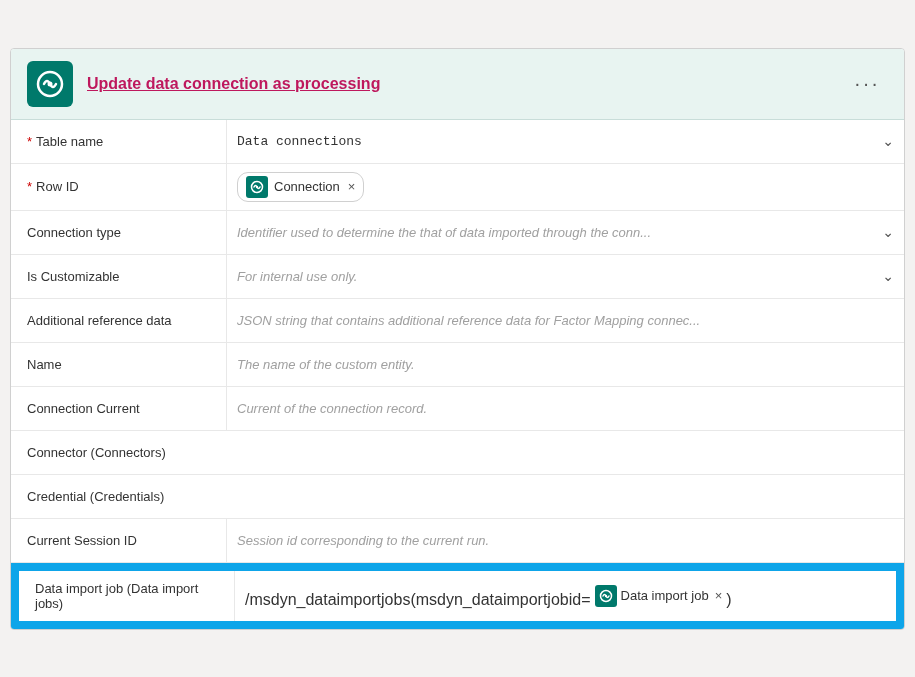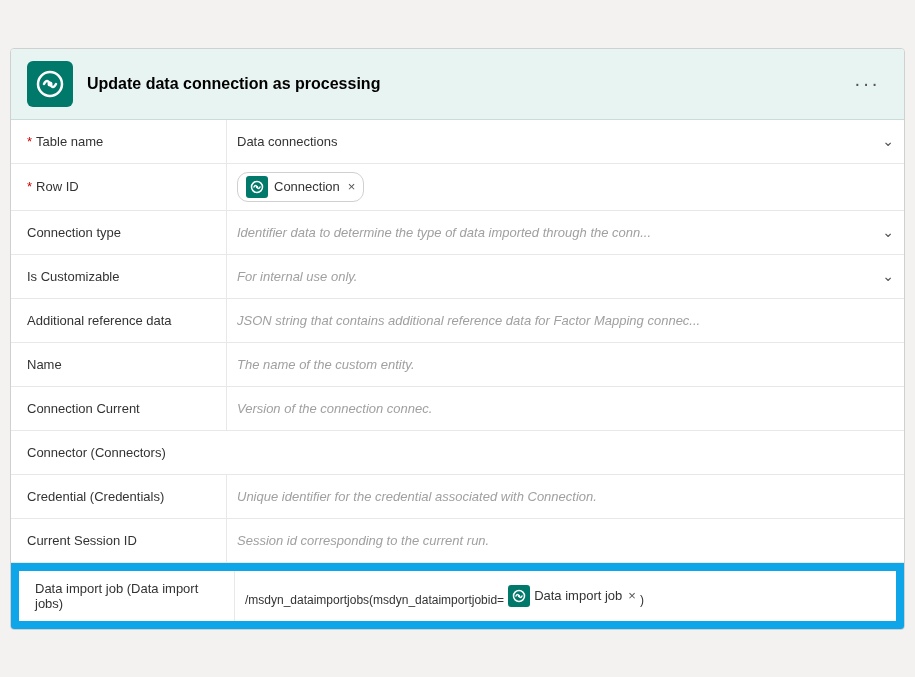--- a/index.html
+++ b/index.html
@@ -37,22 +37,23 @@
       margin-right: 14px;
       flex-shrink: 0;
     }
     .header-icon svg {
       width: 28px;
       height: 28px;
     }
     .header-title {
       font-size: 16px;
       font-weight: 600;
-      color: #000000;
+      color: #be185d;
       flex: 1;
+      text-decoration: underline;
     }
     .header-menu {
       font-size: 20px;
       color: #555;
       cursor: pointer;
       letter-spacing: 2px;
       padding: 4px 8px;
     }
     .content {
       padding: 0;
@@ -143,21 +144,21 @@
     .data-import-value {
       display: flex;
       align-items: center;
       gap: 4px;
       font-size: 13px;
       color: #333;
       flex-wrap: nowrap;
     }
     .data-import-path {
       color: #333;
-      font-size: 12px;
+      font-size: 16px;
       margin-top: 8px;
     }
   </style>
 </head>
 <body>
 
 <div class="card">
   <div class="header">
     <div class="header-icon">
       <svg viewBox="0 0 28 28" fill="none">
@@ -166,21 +167,21 @@
         <circle cx="14" cy="14" r="2.5" fill="white"></circle>
       </svg>
     </div>
     <span class="header-title">Update data connection as processing</span>
     <span class="header-menu">···</span>
   </div>
   <div class="content" id="form-rows">
   <div class="field-row">
         <div class="field-label"><span class="required">* </span>Table name</div>
         <div class="field-value dropdown">
-          <span style="color: rgb(51, 51, 51);">Data connections</span>
+          <span style="color: rgb(51, 51, 51); font-family: Liberation Mono, monospace;">Data connections</span>
           <span class="dropdown-arrow">⌄</span>
         </div>
       </div>
       <div class="field-row">
         <div class="field-label"><span class="required">* </span>Row ID</div>
         <div class="field-value">
           <div class="tag-container">
             <div class="tag">
               <div class="tag-icon">
                 <svg viewBox="0 0 14 14" fill="none">
@@ -191,21 +192,21 @@
               </div>
               <span>Connection</span>
               <span class="tag-close">×</span>
             </div>
           </div>
         </div>
       </div>
       <div class="field-row">
         <div class="field-label">Connection type</div>
         <div class="field-value dropdown">
-          <span class="placeholder-text">Identifier data to determine the type of data imported through the conn...</span>
+          <span class="placeholder-text">Identifier used to determine the that of data imported through the conn...</span>
           <span class="dropdown-arrow">⌄</span>
         </div>
       </div>
       <div class="field-row">
         <div class="field-label">Is Customizable</div>
         <div class="field-value dropdown">
           <span class="placeholder-text">For internal use only.</span>
           <span class="dropdown-arrow">⌄</span>
         </div>
       </div>
@@ -217,31 +218,28 @@
       </div>
       <div class="field-row">
         <div class="field-label">Name</div>
         <div class="field-value">
           <span class="placeholder-text">The name of the custom entity.</span>
         </div>
       </div>
       <div class="field-row">
         <div class="field-label">Connection Current</div>
         <div class="field-value">
-          <span class="placeholder-text">Version of the connection connec.</span>
+          <span class="placeholder-text">Current of the connection record.</span>
         </div>
       </div>
       <div class="field-row">
         <div class="field-label">Connector (Connectors)</div>
       </div>
       <div class="field-row">
         <div class="field-label">Credential (Credentials)</div>
-        <div class="field-value">
-          <span class="placeholder-text">Unique identifier for the credential associated with Connection.</span>
-        </div>
       </div>
       <div class="field-row">
         <div class="field-label">Current Session ID</div>
         <div class="field-value">
           <span class="placeholder-text">Session id corresponding to the current run.</span>
         </div>
       </div>
       <div class="field-row highlighted">
         <div class="field-label">Data import job (Data import jobs)</div>
         <div class="field-value">

